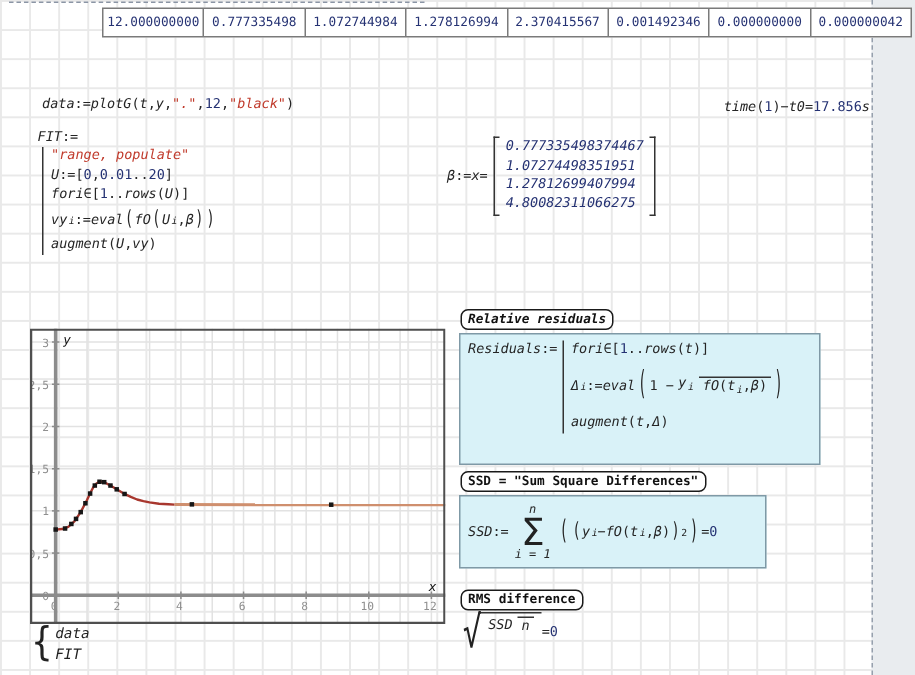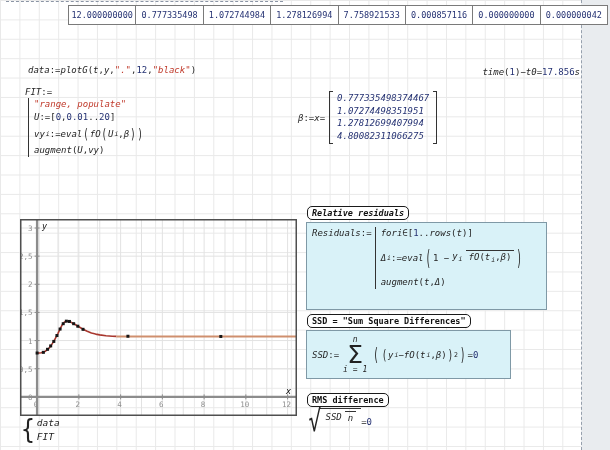--- a/index.html
+++ b/index.html
@@ -85,35 +85,36 @@
 <div class="canvas">
 
   <div class="selection-edge"></div>
   <div class="page-margin"></div>
 
   <div class="results-table">
       <div class="cell">12.000000000</div>
       <div class="cell">0.777335498</div>
       <div class="cell">1.072744984</div>
       <div class="cell">1.278126994</div>
-      <div class="cell">7.758921533</div>
-      <div class="cell">0.000857116</div>
+      <div class="cell">2.370415567</div>
+      <div class="cell">0.001492346</div>
       <div class="cell">0.000000000</div>
       <div class="cell">0.000000042</div>
     </div>
 
   <div class="math" style="left:28px; top:64px;"><span class="tk id">data</span><span class="tk op"> := </span><span class="tk fn">plotG</span><span class="tk op">(</span><span class="tk id">t</span><span class="tk op">, </span><span class="tk id">y</span><span class="tk op">, </span><span class="tk str">"."</span><span class="tk op">, </span><span class="tk num">12</span><span class="tk op">, </span><span class="tk str">"black"</span><span class="tk op">)</span></div>
 
   <div class="math" style="left:441px; top:66px; width:139px; text-align:right;"><span class="tk fn">time</span><span class="tk op">(</span><span class="tk num">1</span><span class="tk op">)</span><span class="tk op"> − </span><span class="tk id">t0</span><span class="tk op"> = </span><span class="tk num">17.856</span><span class="tk unit"> s</span></div>
 
   <div class="math assign-row" style="left:25px; top:86px;flex-direction:column;">
     <span><span class="tk id">FIT</span><span class="tk op"> :=</span></span>
     <span class="prog">
       <span class="pline"><span class="tk str">"range, populate"</span></span>
       <span class="pline"><span class="tk id">U</span><span class="tk op"> := </span><span class="tk op">[</span><span class="tk num">0</span><span class="tk op">, </span><span class="tk num">0.01</span><span class="tk op">..</span><span class="tk num">20</span><span class="tk op">]</span></span>
+      <span class="pline"><span class="tk kw">for</span><span class="tk id"> i</span><span class="tk op"> ∈ </span><span class="tk op">[</span><span class="tk num">1</span><span class="tk op">..</span><span class="tk fn">rows</span><span class="tk op">(</span><span class="tk id">U</span><span class="tk op">)</span><span class="tk op">]</span></span>
       <span class="pline tall">
           <span class="tk id">vy</span>
           <span class="tk sub">i</span>
           <span class="tk op"> := </span>
           <span class="tk fn">eval</span>
           <span class="tk mp">(</span>
           <span class="tk fn">fO</span>
           <span class="tk mp">(</span>
           <span class="tk id">U</span>
           <span class="tk sub">i</span>

